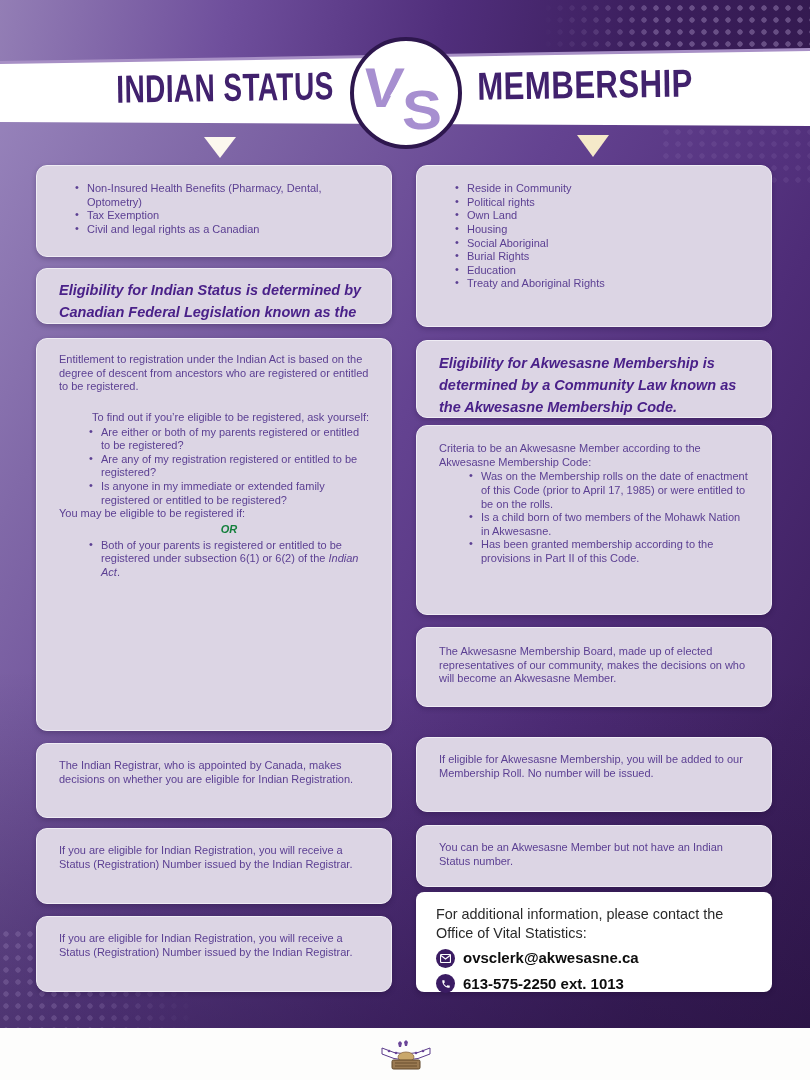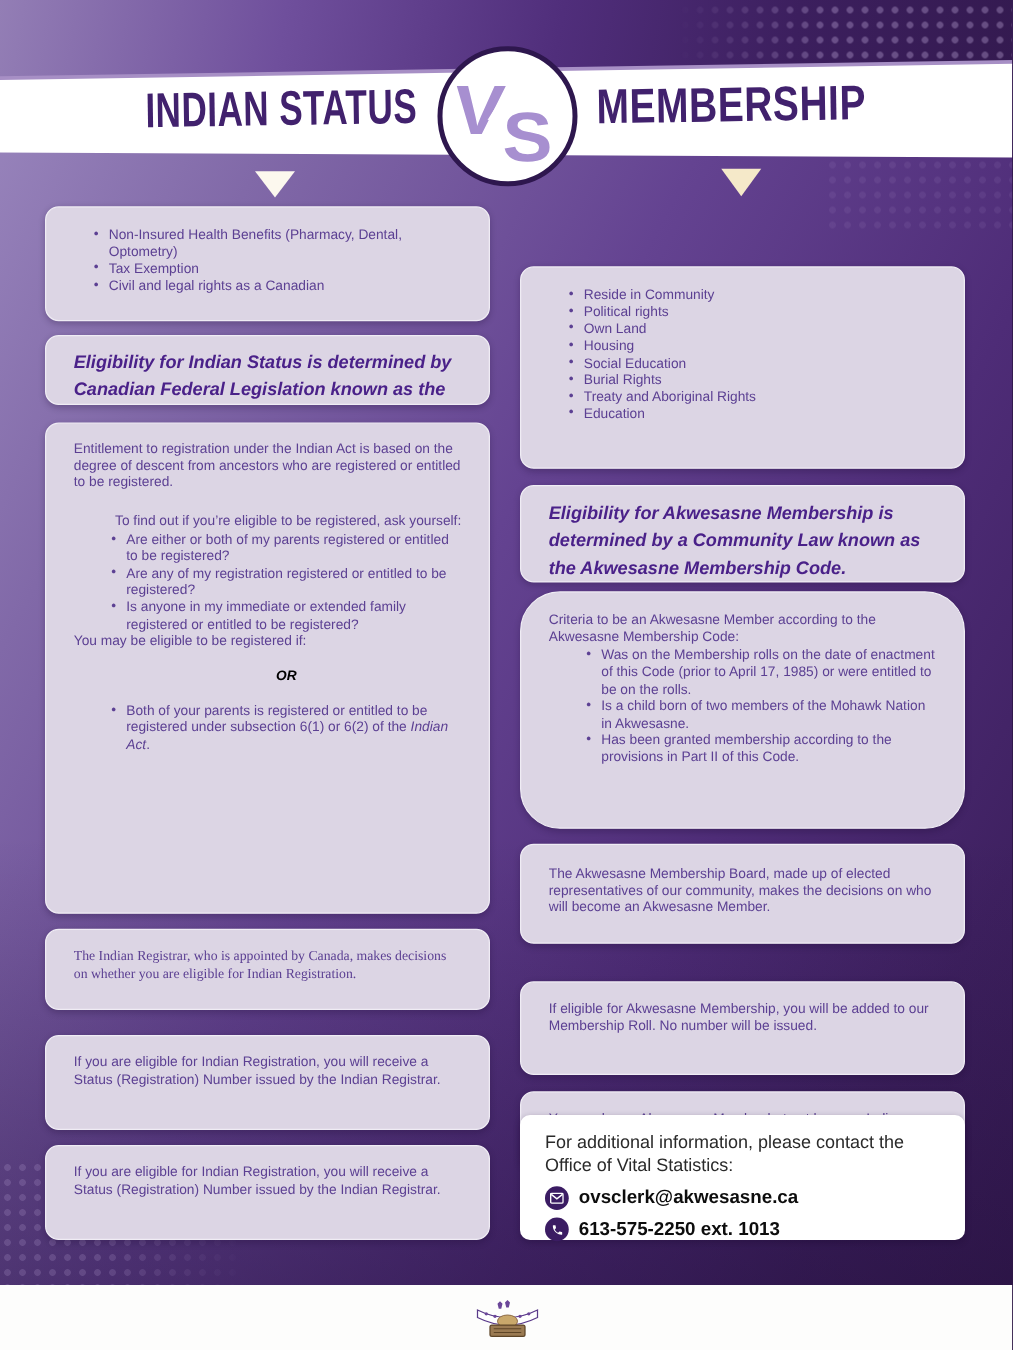--- a/index.html
+++ b/index.html
@@ -32,28 +32,28 @@
               background:#fff; border:4.5px solid #2e174e; }
 
   .tri { position:absolute; width:0; height:0; border-left:16px solid transparent; border-right:16px solid transparent; }
   .tri-left  { left:204px; top:137px; border-top:21px solid #fcf8ee; }
   .tri-right { left:577px; top:135px; border-top:22px solid #f5e9c9; }
 
   
   .card { position:absolute; width:356px; background:#dcd5e4; border:1.5px solid #efecf4; border-radius:11px;
           color:#5c4093; font-size:11px; line-height:1.24; padding:15px 22px; overflow:hidden;
           box-shadow:0 2px 5px rgba(22,7,42,0.25); }
-  .col-l { left:36px; }  .col-r { left:416px;margin-top:48px; }
+  .col-l { left:36px; }  .col-r { left:416px; }
   .callout { font-weight:bold; font-style:italic; color:#4a2189; font-size:14.5px; line-height:1.5; }
   .card ul { list-style:none; padding-left:16px; }
   .card li { position:relative; padding-left:12px; }
   .card li::before { content:"•"; position:absolute; left:0; top:-1px; }
   .card .sub { padding-left:30px; margin-top:1px; }
   .para + .para { margin-top:17px;text-align:right; }
-  .or { text-align:center; font-weight:bold; font-style:italic; color:#000000; margin:14px 0; }
+  .or { text-align:center; font-weight:bold; font-style:italic; color:#15803d; margin:2px 0; }
 
   
   .contact { position:absolute; left:416px; top:892px; width:356px; height:100px; background:#fff;
              border-radius:8px; padding:13px 20px; color:#2a2a2a; font-size:14.4px; line-height:1.3;
              box-shadow:0 2px 5px rgba(22,7,42,0.3); }
   .contact-row { display:flex; align-items:flex-end; gap:8px; margin-top:6px; font-weight:bold;
                  color:#0d0d0d; font-size:15px; }
   .cicon { width:19px; height:19px; border-radius:50%; background:#3b1c63; display:flex;
            align-items:center; justify-content:center; flex:none; }
 
@@ -110,50 +110,50 @@
       <li>Are any of my registration registered or entitled to be registered?</li>
       <li>Is anyone in my immediate or extended family registered or entitled to be registered?</li>
     </ul>
     <div class="para">You may be eligible to be registered if:</div>
     <ul class="sub">
       <div class="or">OR</div>
       <li><span>Both of your parents is registered or entitled to be registered under subsection 6(1) or 6(2) of the </span><i>Indian Act</i><span>.</span></li>
     </ul>
   </div>
 
-  <div class="card col-l" style="top:743px; height:65px;font-family:Liberation Serif, serif;">
+  <div class="card col-l" style="top:743px; height:75px;">
     <div>The Indian Registrar, who is appointed by Canada, makes decisions on whether you are eligible for Indian Registration.</div>
   </div>
 
   <div class="card col-l" style="top:828px; height:76px;">
     <div>If you are eligible for Indian Registration, you will receive a Status (Registration) Number issued by the Indian Registrar.</div>
   </div>
 
   <div class="card col-l" style="top:916px; height:76px;">
     <div>If you are eligible for Indian Registration, you will receive a Status (Registration) Number issued by the Indian Registrar.</div>
   </div>
 
   <div class="card col-r" style="top:165px; height:162px; padding-top:16px;">
     <ul>
       <li>Reside in Community</li>
       <li>Political rights</li>
       <li>Own Land</li>
       <li>Housing</li>
-      <li>Social Education</li>
+      <li>Social Aboriginal</li>
       <li>Burial Rights</li>
+      <li>Education</li>
       <li>Treaty and Aboriginal Rights</li>
-      <li>Education</li>
     </ul>
   </div>
 
   <div class="card col-r callout" style="top:340px; height:78px; padding-top:12px;">
     <div>Eligibility for Akwesasne Membership is determined by a Community Law known as the Akwesasne Membership Code.</div>
   </div>
 
-  <div class="card col-r" style="top:425px; height:190px; padding-top:16px;border-radius:32px;">
+  <div class="card col-r" style="top:425px; height:190px; padding-top:16px;">
     <div>Criteria to be an Akwesasne Member according to the Akwesasne Membership Code:</div>
     <ul class="sub">
       <li>Was on the Membership rolls on the date of enactment of this Code (prior to April 17, 1985) or were entitled to be on the rolls.</li>
       <li>Is a child born of two members of the Mohawk Nation in Akwesasne.</li>
       <li>Has been granted membership according to the provisions in Part II of this Code.</li>
     </ul>
   </div>
 
   <div class="card col-r" style="top:627px; height:80px; padding-top:17px;">
     <div>The Akwesasne Membership Board, made up of elected representatives of our community, makes the decisions on who will become an Akwesasne Member.</div>

